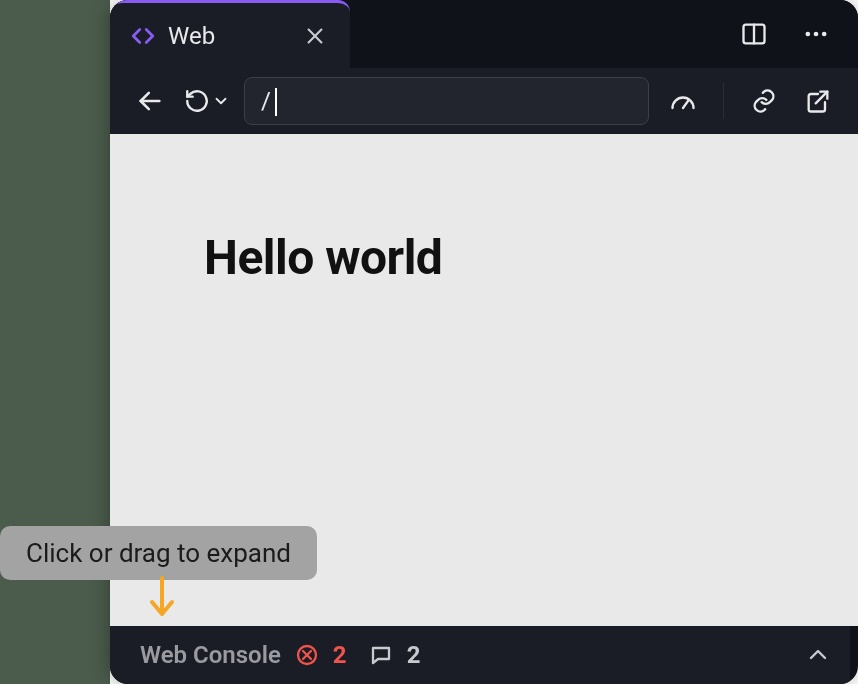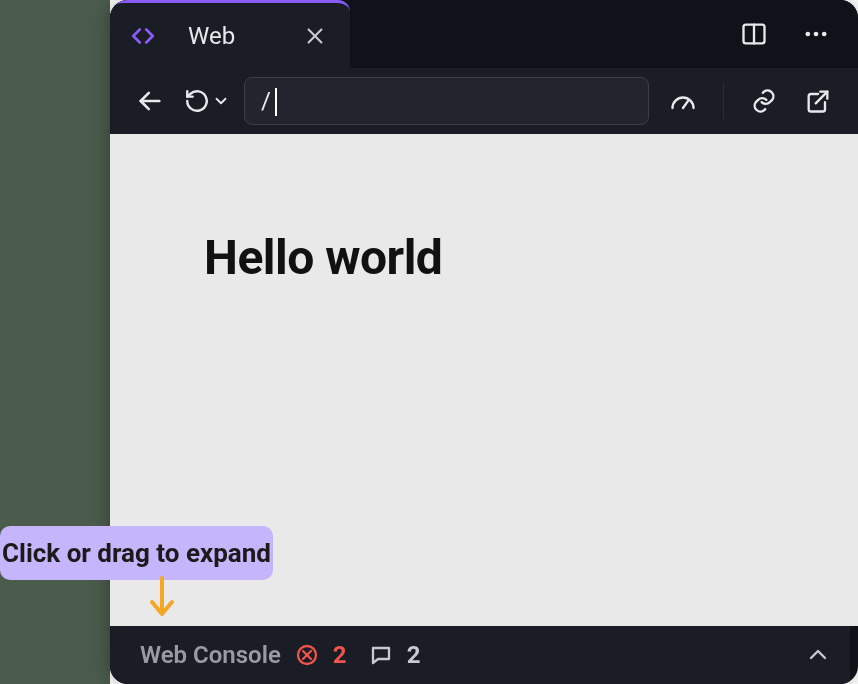--- a/index.html
+++ b/index.html
@@ -28,21 +28,21 @@
   }
   .tabbar {
     display: flex;
     align-items: stretch;
     height: 68px;
     background: #0f1218;
   }
   .tab {
     display: flex;
     align-items: center;
-    gap: 32px;
+    gap: 12px;
     padding: 0 24px 0 20px;
     background: #1a1d25;
     border-top: 3px solid #8a5cf6;
     border-radius: 12px 12px 0 0;
     color: #e9e9ec;
     font-size: 24px;
     min-width: 240px;
     position: relative;
   }
   .tab .code-icon { color: #8a5cf6; }
@@ -137,25 +137,25 @@
   .console-bar .err-icon { color: #f0544c; display:flex; align-items:center; }
   .console-bar .err-count { color: #f0544c; font-weight:700; }
   .console-bar .msg-icon { color: #c9c9ce; display:flex; align-items:center; margin-left: 8px; }
   .console-bar .msg-count { color: #c9c9ce; font-weight:700; }
   .console-bar .chevron { margin-left: auto; color:#c9c9ce; }
 
   .callout {
     position: absolute;
     left: 0;
     top: 526px;
-    background: #c4b5fd;
+    background: #a3a3a3;
     color: #1b1b1b;
-    font-weight: 700;
+    font-weight: 400;
     font-size: 26px;
-    padding: 12px 2px;
+    padding: 12px 26px;
     border-radius: 10px;
     z-index: 10;
   }
   .arrow {
     position: absolute;
     left: 148px;
     top: 576px;
     z-index: 11;
   }
 

